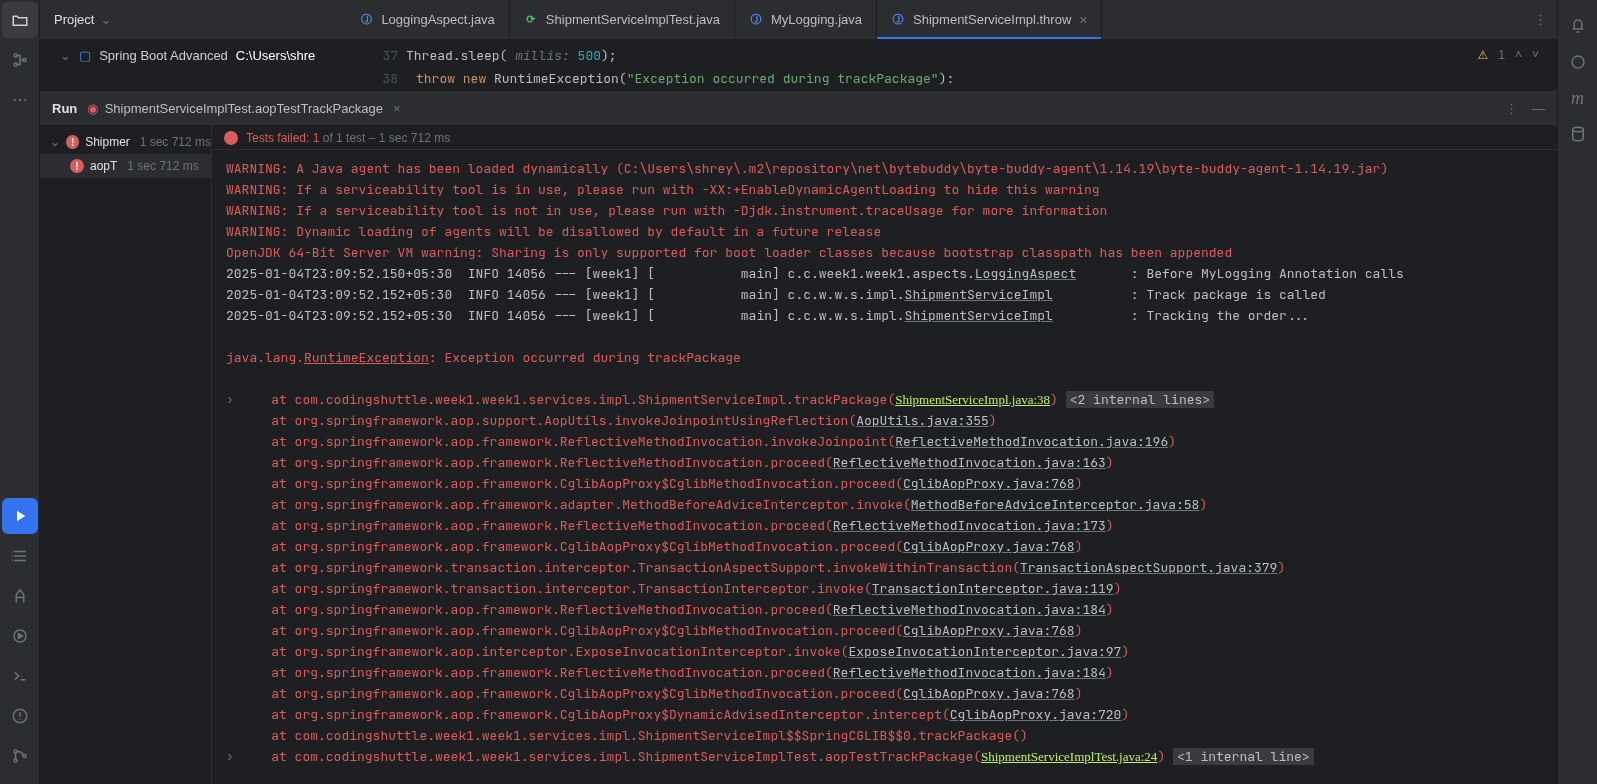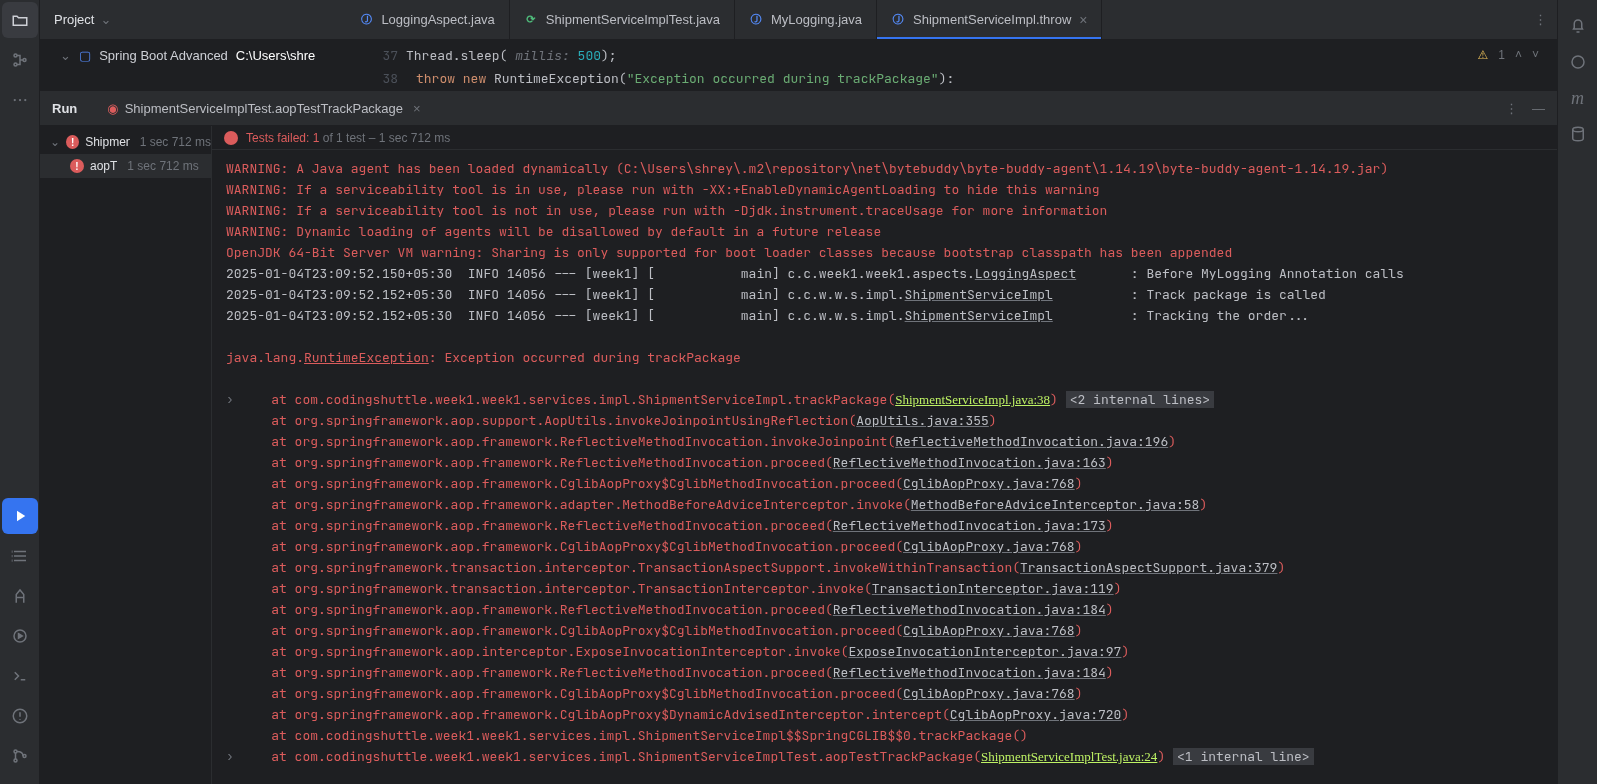--- a/index.html
+++ b/index.html
@@ -123,21 +123,21 @@
 }
 
 .run-header {
   height: 36px;
   background: #2b2d30;
   display: flex; align-items: center;
   padding: 0 12px;
   border-top: 1px solid #1e1f22;
   border-bottom: 1px solid #1e1f22;
 }
-.run-label { font-weight: 600; color: #dfe1e5; margin-right: 30px; }
+.run-label { font-weight: 600; color: #dfe1e5; margin-right: 10px; }
 .run-cfg-ico { color: #db5c5c; margin-right: 6px; }
 .run-cfg { color: #bcbec4; }
 .run-close { color: #6f737a; margin-left: 10px; cursor: pointer; }
 .run-right { margin-left: auto; display: flex; gap: 14px; color: #6f737a; }
 
 .run-body {
   flex: 1;
   display: flex;
   min-height: 0;
   background: #1e1f22;

